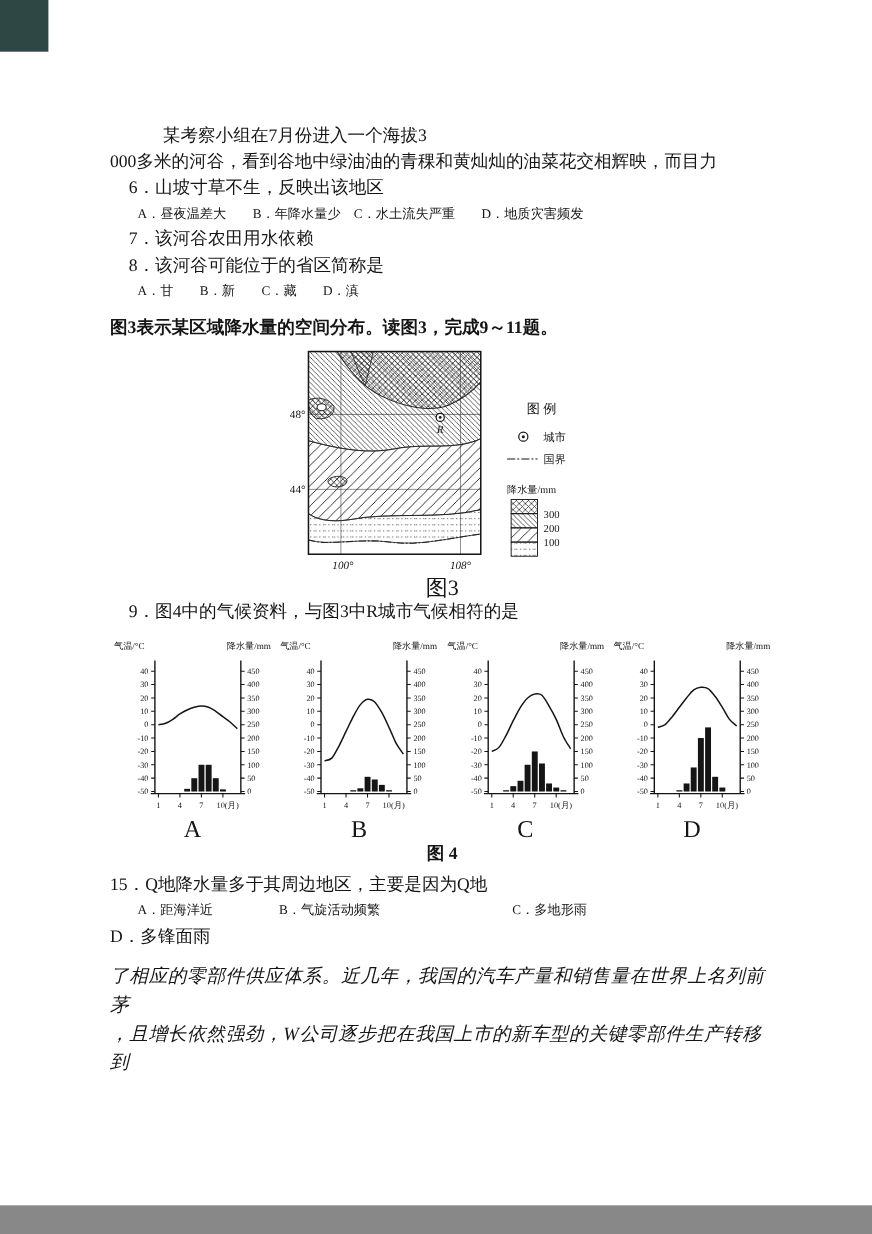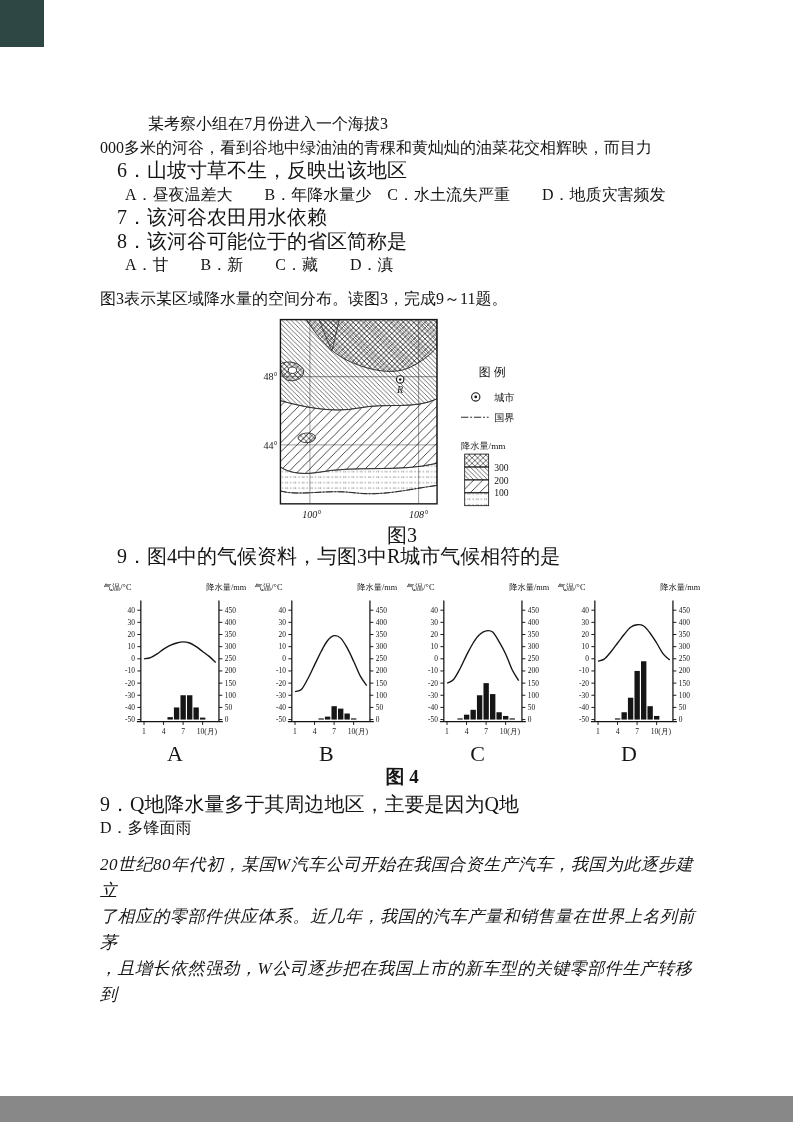--- a/index.html
+++ b/index.html
@@ -2,28 +2,28 @@
 <html><head>
 <meta charset="utf-8">
 <style>
   html,body{margin:0;padding:0;background:#888;}
   .page{position:relative;width:793px;height:1096px;background:#ffffff;margin:0 auto;overflow:hidden;
         font-family:"Liberation Serif","DejaVu Serif",serif;color:#151515;}
   .corner{position:absolute;left:0;top:0;width:44px;height:47px;}
   .content{position:absolute;left:100px;top:112px;width:604px;}
   .line{font-size:16px;line-height:23.5px;white-space:pre-wrap;}
   .indent1{text-indent:3em;}
-  .q-stem{font-size:20px;line-height:23.5px;}
+  .q-stem{font-size:16px;line-height:23.5px;}
   .q-stem.ind{padding-left:17px;}
-  .opt-line{font-size:16px;line-height:23.5px;padding-left:25px;white-space:pre-wrap;}
-  .fig3-intro{margin-top:10px;}
+  .opt-line{font-size:12px;line-height:23.5px;padding-left:25px;white-space:pre-wrap;}
+  .fig3-intro{margin-top:10px;font-weight:bold;}
   .figure3{margin-top:4px;display:flex;flex-direction:column;align-items:center;}
   .figure3 svg{display:block;}
   .fig-caption{font-size:20px;line-height:19px;text-align:center;}
-  .fig4-caption{font-size:19px;font-weight:bold;line-height:20px;text-align:center;margin:2px 0 6px 0;}
+  .fig4-caption{font-size:16px;font-weight:bold;line-height:20px;text-align:center;margin:2px 0 6px 0;}
   .figure4{margin-top:8px;display:flex;flex-direction:row;justify-content:space-between;}
   .chart-panel{width:150px;display:flex;flex-direction:column;align-items:center;}
   .chart-caption{font-size:22px;line-height:22px;margin-top:0px;font-family:"Liberation Serif",serif;}
   .outro{margin-top:12px;}
   .outro .line{font-style:italic;font-size:17px;line-height:26px;letter-spacing:0.5px;}
   svg text{fill:#151515;}
 </style>
 </head>
 <body>
 
@@ -388,26 +388,26 @@
             <text x="83.3" y="161" font-size="7.8" text-anchor="middle">7</text>
             <line x1="103.3" y1="148" x2="103.3" y2="151.5" stroke="#151515" stroke-width="1"></line>
             <text x="103.3" y="161" font-size="7.8" text-anchor="start" dx="-6">10(月)</text>
           </svg>
           <div class="chart-caption">D</div>
         </div>
       </div>
     <div class="fig4-caption">图 4</div>
 
     <div>
-      <div class="q-stem">9．Q地降水量多于其周边地区，主要是因为Q地</div>
+      <div class="q-stem">15．Q地降水量多于其周边地区，主要是因为Q地</div>
+      <div class="opt-line">A．距海洋近　　　　　B．气旋活动频繁　　　　　　　　　　C．多地形雨</div>
       <div class="line">D．多锋面雨</div>
     </div>
     <div>
     </div>
 
     <div class="outro">
-      <div class="line">20世纪80年代初，某国W汽车公司开始在我国合资生产汽车，我国为此逐步建立</div>
       <div class="line">了相应的零部件供应体系。近几年，我国的汽车产量和销售量在世界上名列前茅</div>
       <div class="line">，且增长依然强劲，W公司逐步把在我国上市的新车型的关键零部件生产转移到</div>
     </div>
 
   </div>
 </div>
 
 </body></html>

